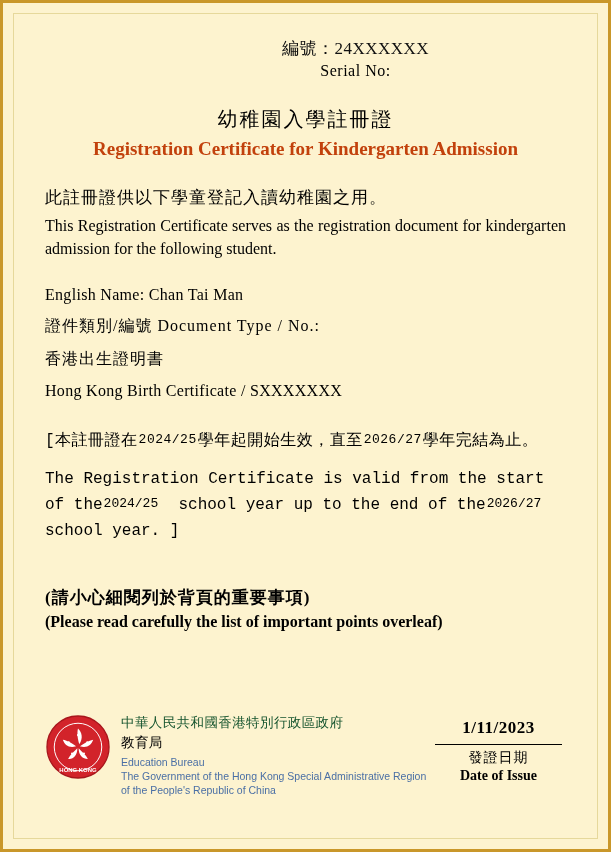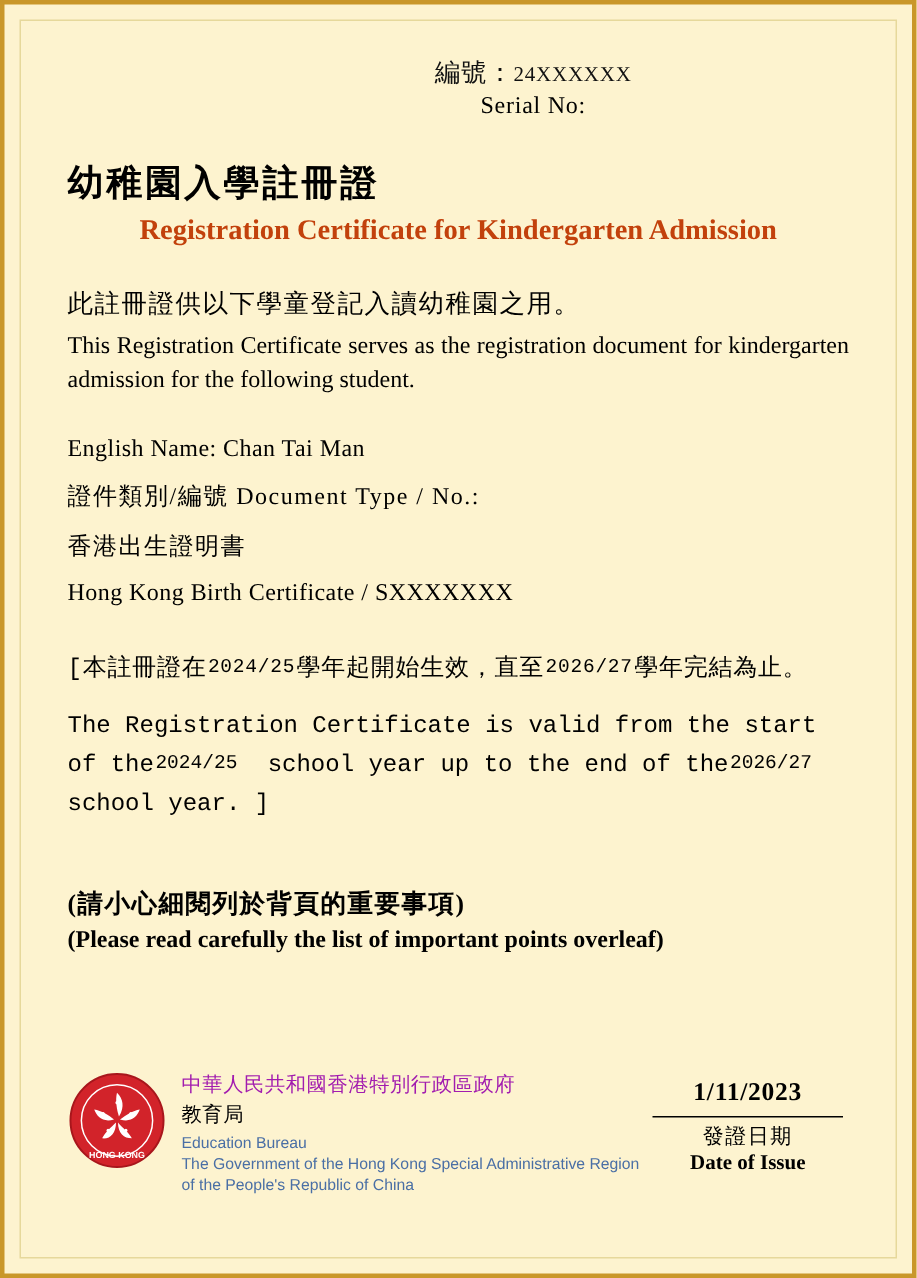--- a/index.html
+++ b/index.html
@@ -40,33 +40,33 @@
     text-align: center;
     margin-left: 100px;
     margin-top: 6px;
   }
   .serial-line {
     font-size: 17px;
     letter-spacing: 0.5px;
     color: #111;
   }
   .serial-no {
-    font-size: 14px;
+    font-size: 17px;
   }
   .serial-label {
     font-size: 16px;
     margin-top: 2px;
     letter-spacing: 0.5px;
   }
 
   
   .title-zh {
-    text-align: left;
-    font-size: 24px;
-    font-weight: bold;
+    text-align: center;
+    font-size: 20px;
+    font-weight: normal;
     letter-spacing: 2px;
     margin-top: 26px;
     color: #000;
   }
   .title-en {
     text-align: center;
     font-size: 19px;
     font-weight: bold;
     margin-top: 5px;
     color: #c2410c;
@@ -155,21 +155,21 @@
     height: 66px;
     flex: 0 0 66px;
     margin-right: 10px;
     margin-top: 2px;
   }
   .gov-text {
     padding-top: 2px;
   }
   .gov-zh1 {
     font-size: 13.5px;
-    color: #a21caf;
+    color: #14532d;
     letter-spacing: 0.4px;
     font-family: Liberation Serif, serif;
   }
   .gov-zh2 {
     font-size: 13.5px;
     color: #000;
     margin-top: 2px;
     letter-spacing: 0.4px;
   }
   .gov-en1 {

